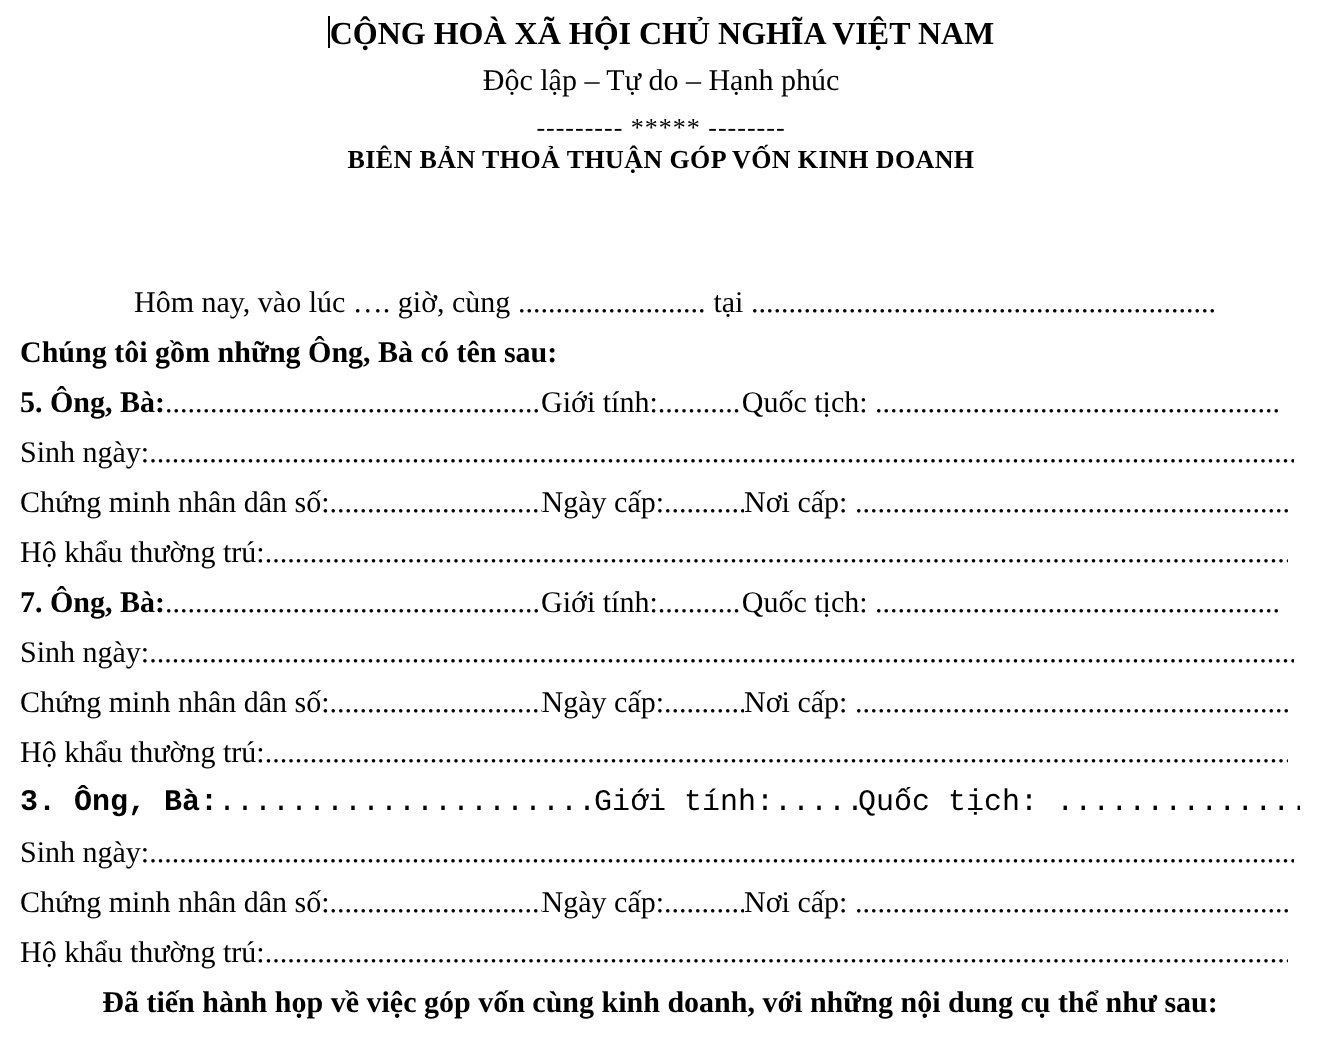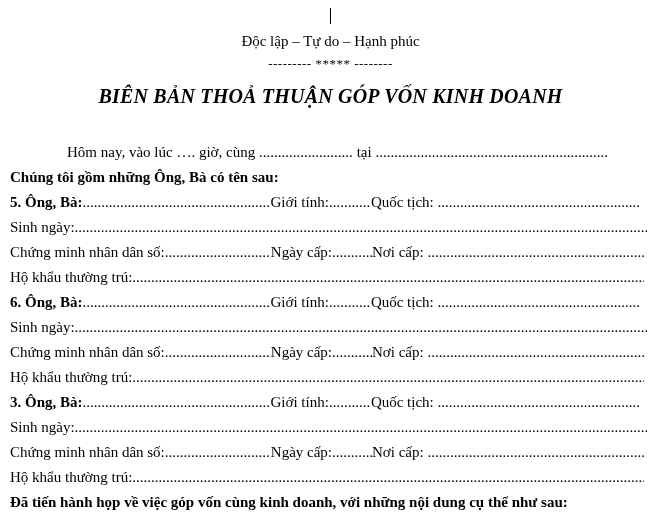--- a/index.html
+++ b/index.html
@@ -7,33 +7,33 @@
     width: 661px; height: 519px; overflow: hidden; position: relative;
     font-family: "Liberation Serif", "DejaVu Serif", serif;
     color: #000;
     font-size: 15px;
   }
   .center { position: absolute; left: 0; width: 661px; text-align: center; white-space: nowrap; }
   .nation { top: 8px; font-weight: bold; font-size: 16px; letter-spacing: 0px; }
   .cursor { display: inline-block; width: 1px; height: 16px; background: #000; vertical-align: -2px; margin-right: 0px; }
   .motto { top: 33px; font-size: 15px; }
   .sep { top: 56px; font-size: 13px; letter-spacing: 0.5px; }
-  .title { top: 85px; font-weight: bold; font-size: 20px; letter-spacing: 0.2px; font-style: italic; }
+  .title { top: 72px; font-weight: bold; font-size: 13px; letter-spacing: 0.2px; }
   .line { position: absolute; left: 10px; width: 640px; white-space: nowrap; overflow: hidden; height: 22px; line-height: 22px; }
   .indent { left: 67px; }
   .bold { font-weight: bold; }
   .dotfill { display: inline-block; overflow: hidden; white-space: nowrap; vertical-align: top; }
   .dotfill::after { content: "........................................................................................................................................................................................................................"; }
 </style>
 </head>
 <body>
 
 <div>
 
-  <div class="center nation"><span class="cursor"></span></div>
+  <div class="center nation"><span class="cursor"></span><span>CỘNG HOÀ XÃ HỘI CHỦ NGHĨA VIỆT NAM</span></div>
   <div class="center motto">Độc lập – Tự do – Hạnh phúc</div>
   <div class="center sep">--------- ***** --------</div>
   <div class="center title">BIÊN BẢN THOẢ THUẬN GÓP VỐN KINH DOANH</div>
 
   <div class="line indent" style="top:141px;">
     <span>Hôm nay, vào lúc</span>
     <span>….</span>
     <span>giờ, cùng</span>
     <span class="dotfill" style="width:94px;"></span>
     <span>tại</span>
@@ -49,40 +49,40 @@
     <span>Sinh ngày:</span><span class="dotfill" style="width:572px;"></span>
   </div>
   <div class="line" style="top:241px;">
     <span>Chứng minh nhân dân số:</span><span class="dotfill" style="width:106px;"></span><span>Ngày cấp:</span><span class="dotfill" style="width:40px;"></span><span>Nơi cấp:</span> <span class="dotfill" style="width:218px;"></span>
   </div>
   <div class="line" style="top:266px;">
     <span>Hộ khẩu thường trú:</span><span class="dotfill" style="width:512px;"></span>
   </div>
 
   <div class="line" style="top:291px;">
-    <span class="bold">6. Ông, Bà:</span><span class="dotfill" style="width:188px;"></span><span>Giới tính:</span><span class="dotfill" style="width:42px;"></span><span>Quốc tịch:</span> <span class="dotfill" style="width:202px;"></span>
+    <span class="bold">7. Ông, Bà:</span><span class="dotfill" style="width:188px;"></span><span>Giới tính:</span><span class="dotfill" style="width:42px;"></span><span>Quốc tịch:</span> <span class="dotfill" style="width:202px;"></span>
   </div>
   <div class="line" style="top:316px;">
     <span>Sinh ngày:</span><span class="dotfill" style="width:572px;"></span>
   </div>
   <div class="line" style="top:341px;">
     <span>Chứng minh nhân dân số:</span><span class="dotfill" style="width:106px;"></span><span>Ngày cấp:</span><span class="dotfill" style="width:40px;"></span><span>Nơi cấp:</span> <span class="dotfill" style="width:218px;"></span>
   </div>
   <div class="line" style="top:366px;">
     <span>Hộ khẩu thường trú:</span><span class="dotfill" style="width:512px;"></span>
   </div>
 
-  <div class="line" style="top:391px;">
+  <div class="line" style="top:391px;font-family:Liberation Mono, monospace;">
     <span class="bold">3. Ông, Bà:</span><span class="dotfill" style="width:188px;"></span><span>Giới tính:</span><span class="dotfill" style="width:42px;"></span><span>Quốc tịch:</span> <span class="dotfill" style="width:202px;"></span>
   </div>
   <div class="line" style="top:416px;">
     <span>Sinh ngày:</span><span class="dotfill" style="width:572px;"></span>
   </div>
   <div class="line" style="top:441px;">
     <span>Chứng minh nhân dân số:</span><span class="dotfill" style="width:106px;"></span><span>Ngày cấp:</span><span class="dotfill" style="width:40px;"></span><span>Nơi cấp:</span> <span class="dotfill" style="width:218px;"></span>
   </div>
   <div class="line" style="top:466px;">
     <span>Hộ khẩu thường trú:</span><span class="dotfill" style="width:512px;"></span>
   </div>
 
-  <div class="line bold" style="top:491px;">Đã tiến hành họp về việc góp vốn cùng kinh doanh, với những nội dung cụ thể như sau:</div>
+  <div class="line bold" style="top:491px;text-align:center;">Đã tiến hành họp về việc góp vốn cùng kinh doanh, với những nội dung cụ thể như sau:</div>
 
 </div>
 
 </body></html>

